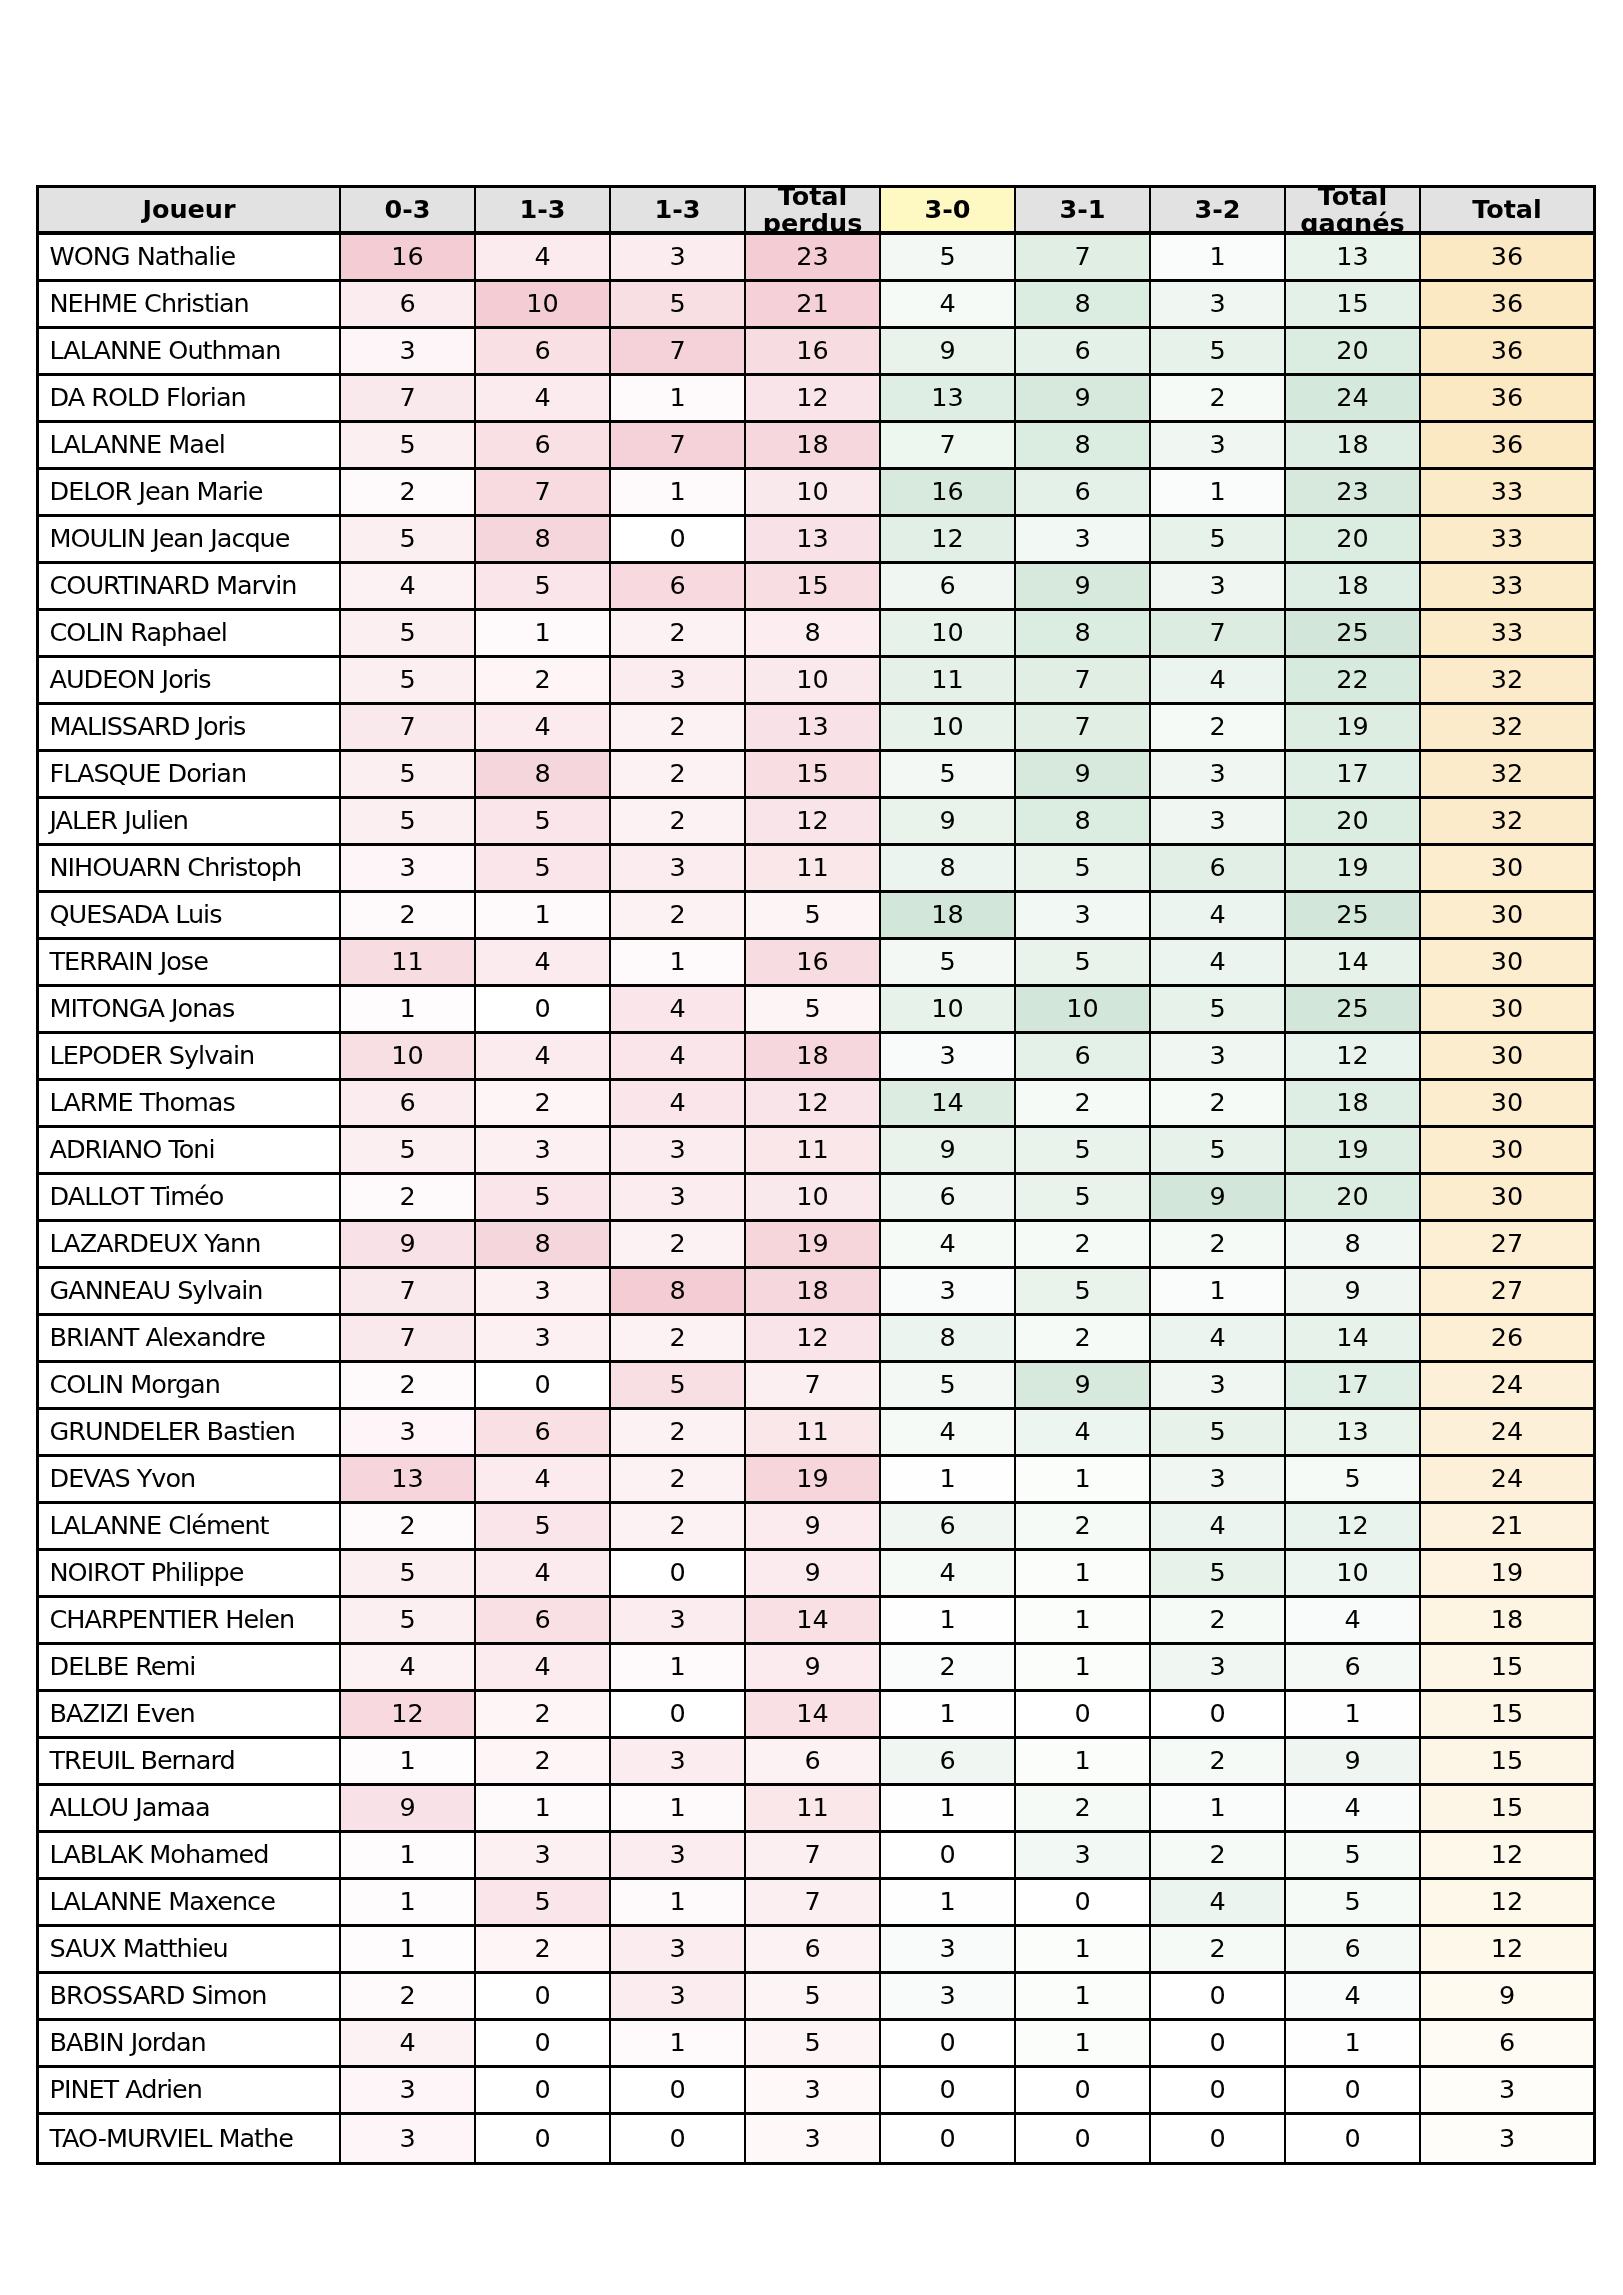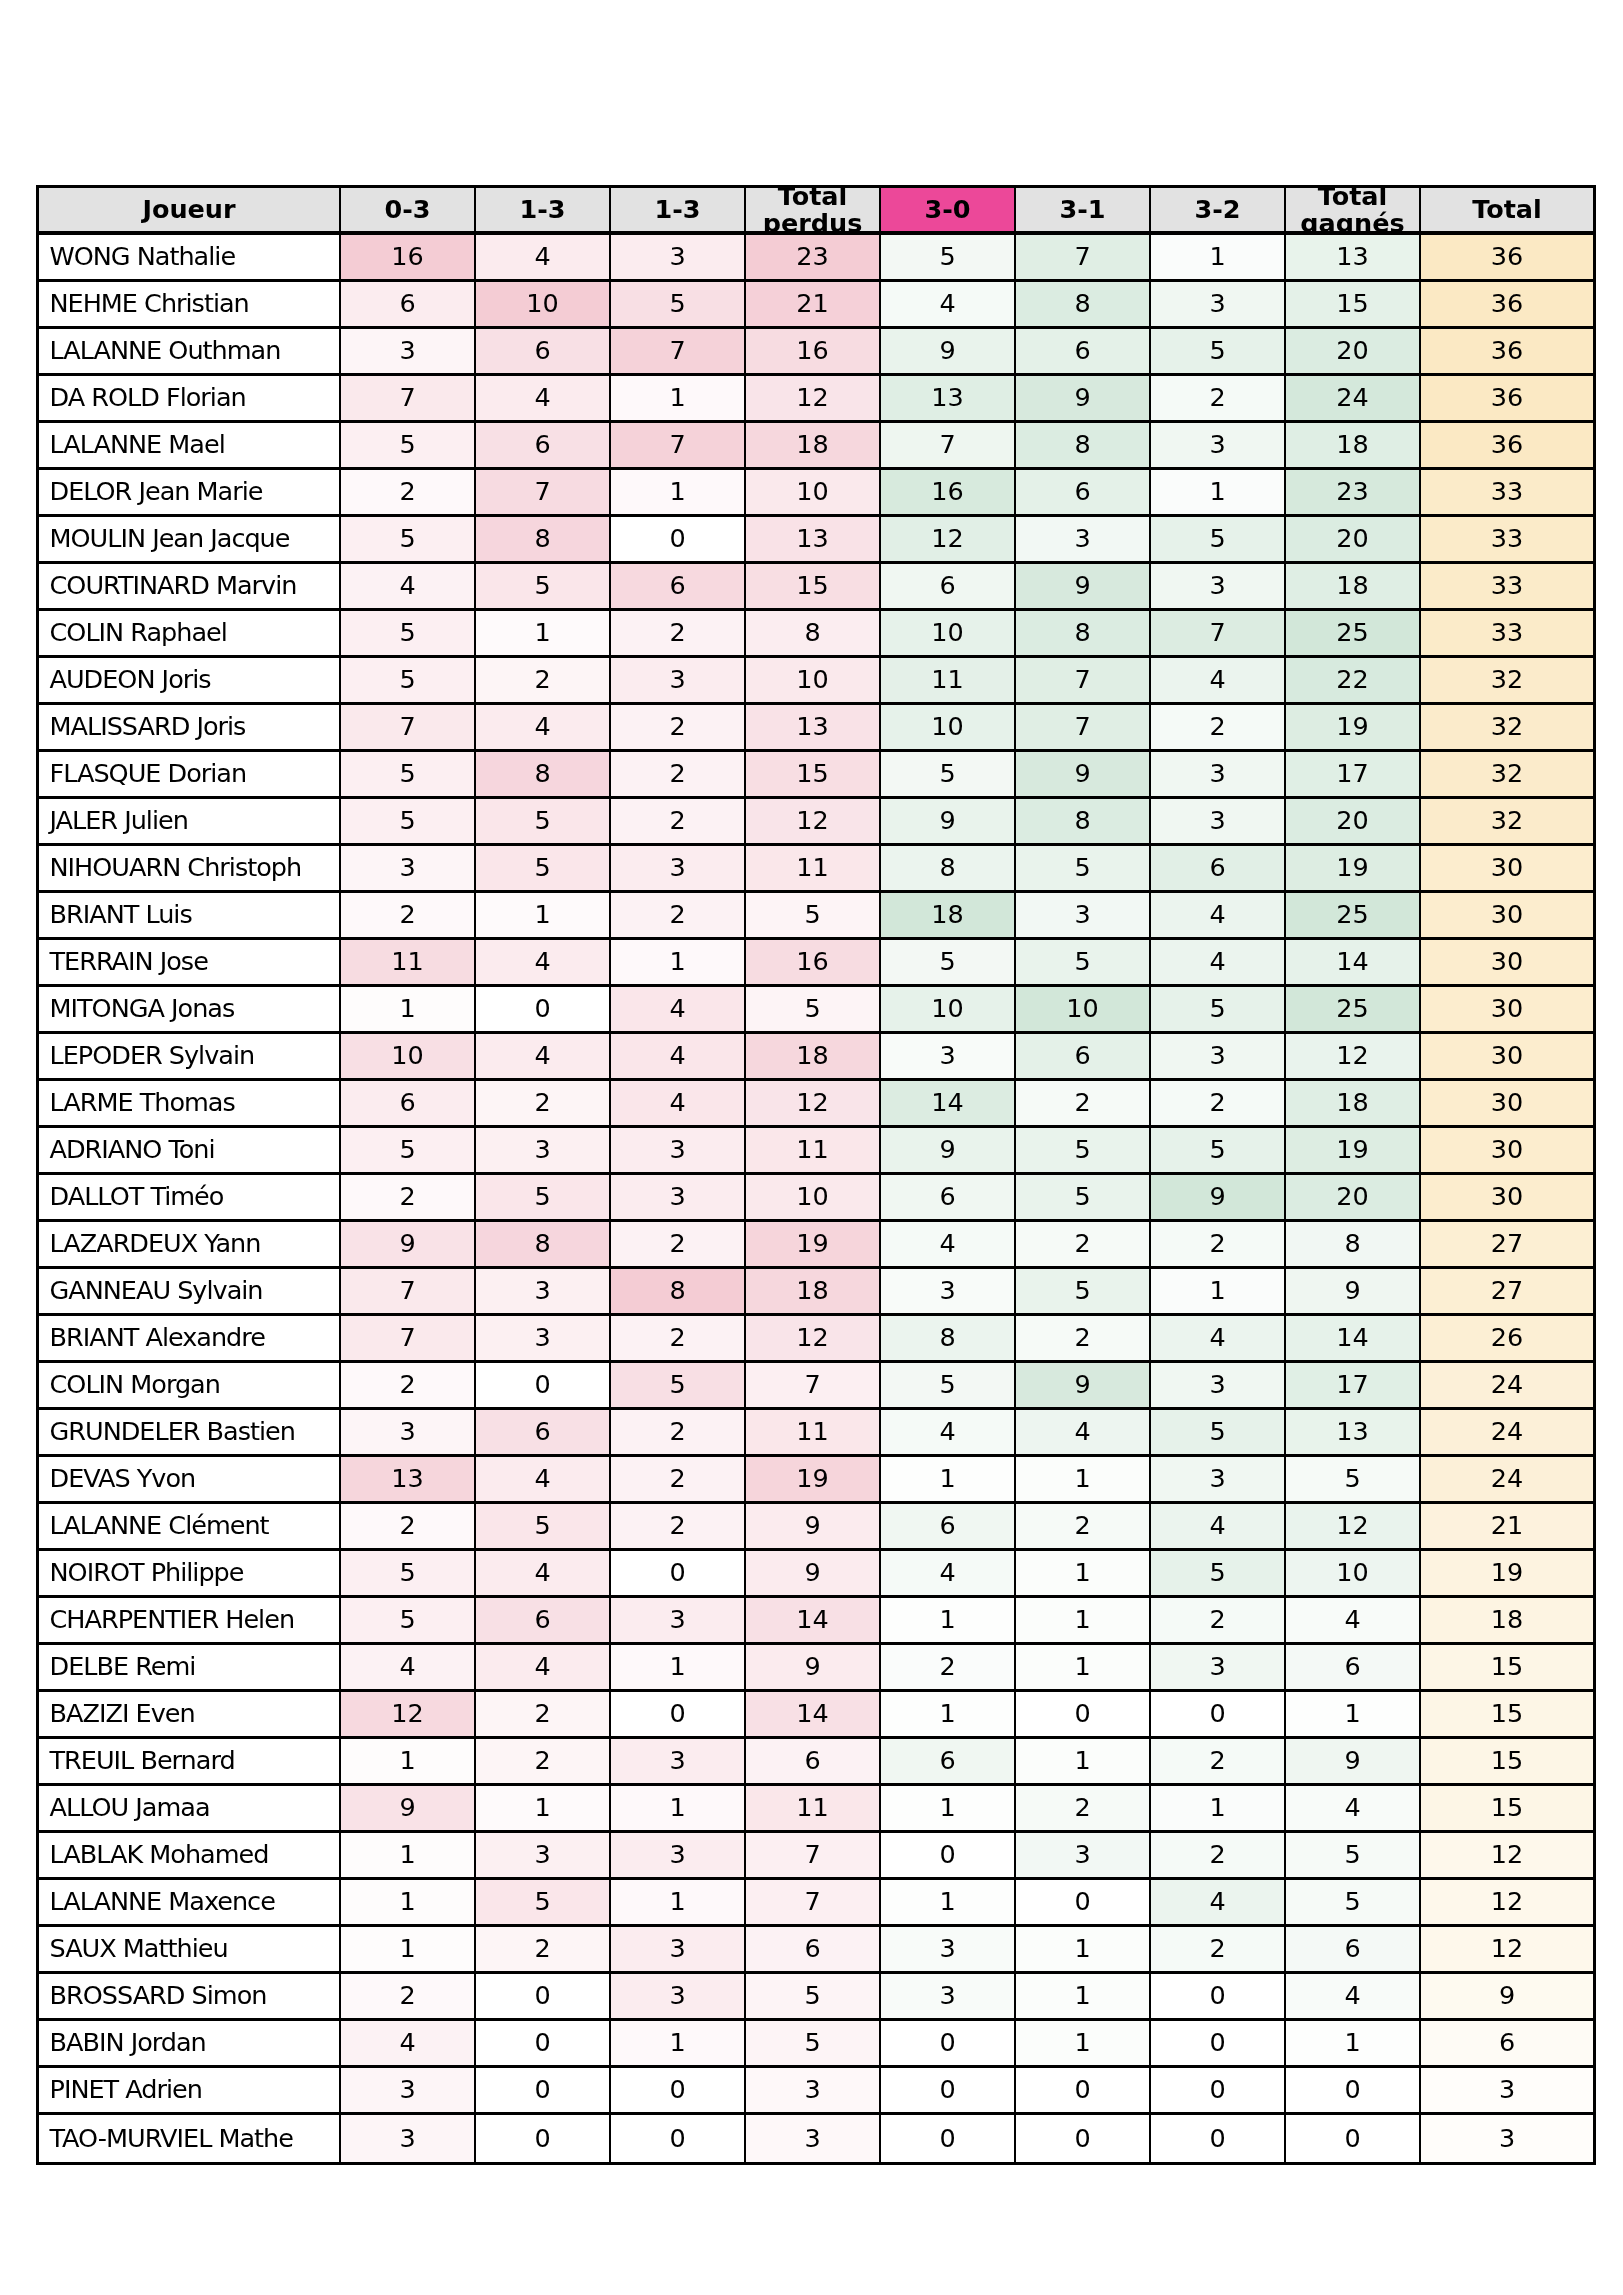--- a/index.html
+++ b/index.html
@@ -78,21 +78,21 @@
       <div class="c hdr" style="background: rgb(226, 226, 226);">
         <span class="lbl">1-3</span>
       </div>
       <div class="c hdr" style="background: rgb(226, 226, 226);">
         <span class="lbl">1-3</span>
       </div>
       <div class="c hdr" style="background: rgb(226, 226, 226);">
         <span class="lbl">Total
 perdus</span>
       </div>
-      <div class="c hdr" style="background: #ec4899;">
+      <div class="c hdr" style="background: #fef9c3;">
         <span class="lbl">3-0</span>
       </div>
       <div class="c hdr" style="background: rgb(226, 226, 226);">
         <span class="lbl">3-1</span>
       </div>
       <div class="c hdr" style="background: rgb(226, 226, 226);">
         <span class="lbl">3-2</span>
       </div>
       <div class="c hdr" style="background: rgb(226, 226, 226);">
         <span class="lbl">Total
@@ -234,21 +234,21 @@
       <div class="c name">NIHOUARN Christoph</div>
       <div class="c" style="background: rgb(253, 245, 247);">3</div>
       <div class="c" style="background: rgb(250, 230, 234);">5</div>
       <div class="c" style="background: rgb(251, 236, 239);">3</div>
       <div class="c" style="background: rgb(250, 231, 234);">11</div>
       <div class="c" style="background: rgb(235, 244, 238);">8</div>
       <div class="c" style="background: rgb(233, 243, 236);">5</div>
       <div class="c" style="background: rgb(225, 239, 230);">6</div>
       <div class="c" style="background: rgb(221, 237, 226);">19</div>
       <div class="c lastcol" style="background: rgb(252, 237, 206);">30</div>
-      <div class="c name">BRIANT Luis</div>
+      <div class="c name">QUESADA Luis</div>
       <div class="c" style="background: rgb(254, 249, 250);">2</div>
       <div class="c" style="background: rgb(254, 250, 251);">1</div>
       <div class="c" style="background: rgb(252, 242, 244);">2</div>
       <div class="c" style="background: rgb(253, 244, 246);">5</div>
       <div class="c" style="background: rgb(210, 231, 217);">18</div>
       <div class="c" style="background: rgb(242, 248, 244);">3</div>
       <div class="c" style="background: rgb(235, 244, 238);">4</div>
       <div class="c" style="background: rgb(210, 231, 217);">25</div>
       <div class="c lastcol" style="background: rgb(252, 237, 206);">30</div>
       <div class="c name">TERRAIN Jose</div>

